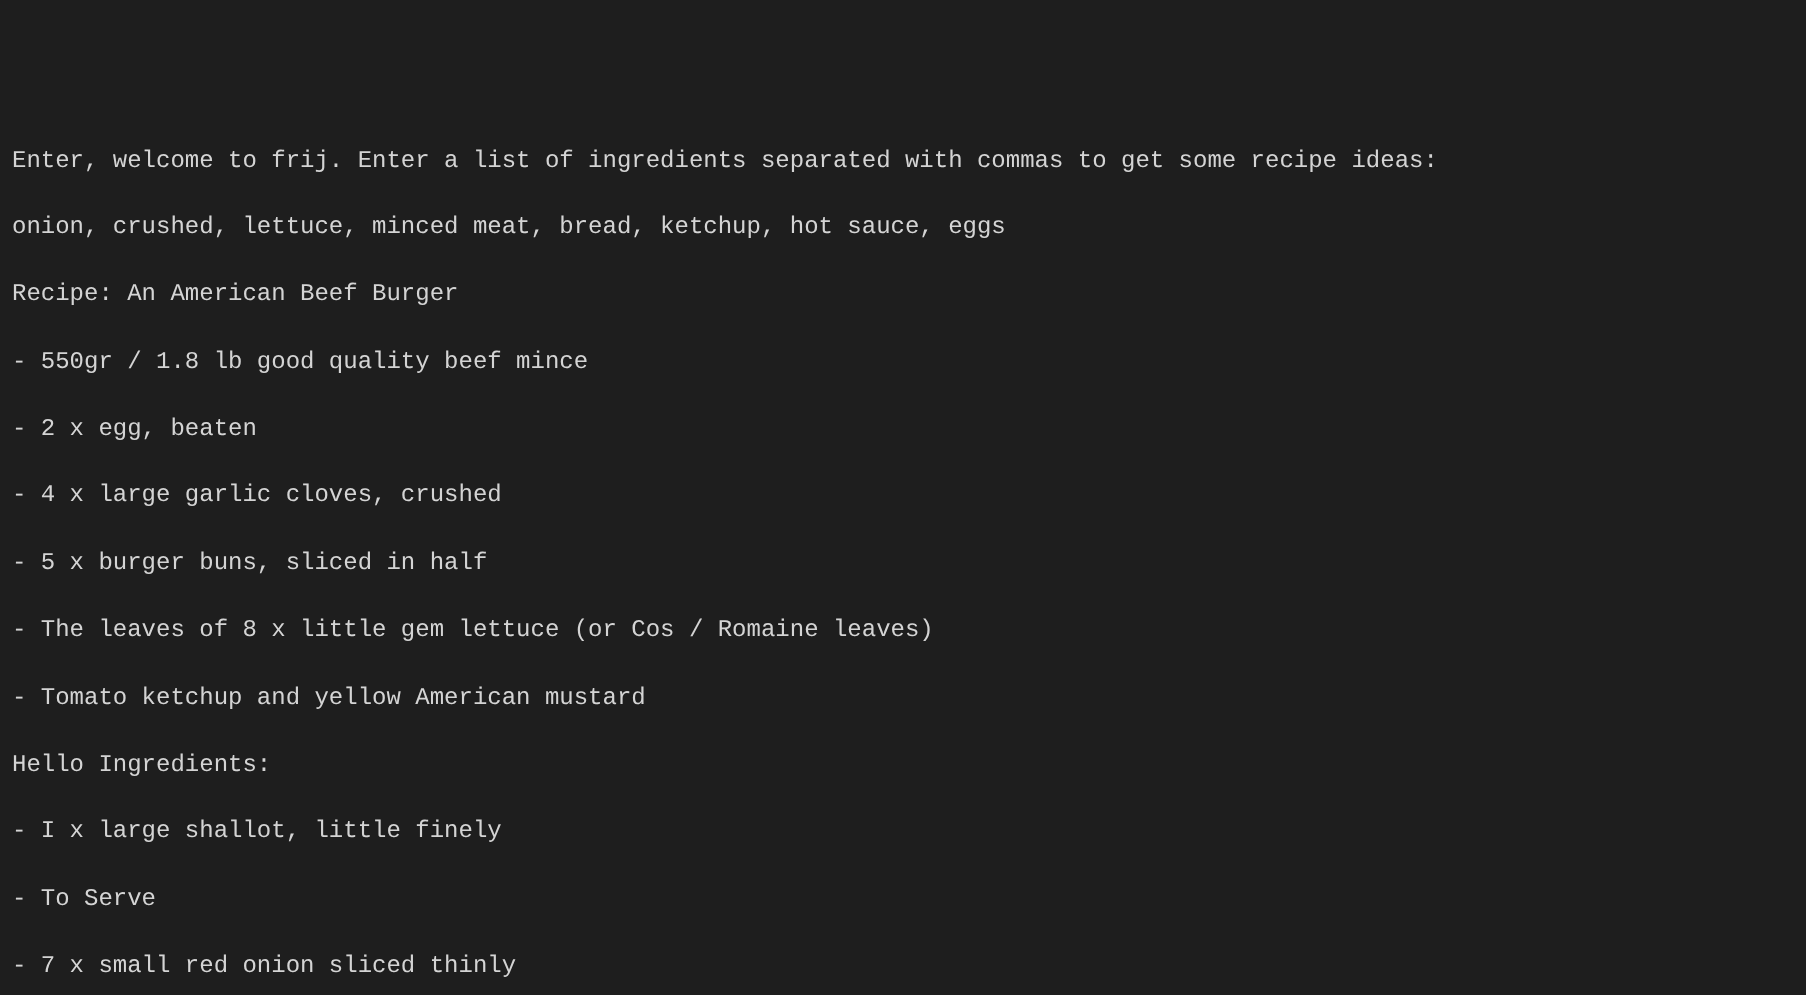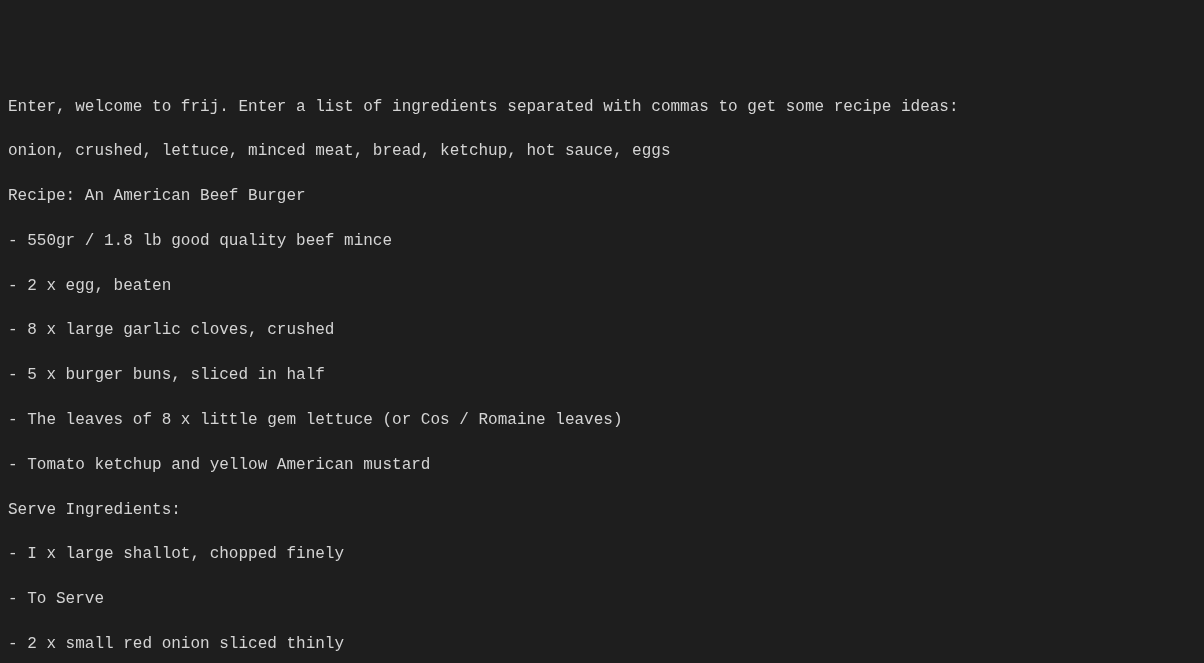--- a/index.html
+++ b/index.html
@@ -23,28 +23,28 @@
 </head>
 <body>
 
 
 
 <span class="line">Enter, welcome to frij. Enter a list of ingredients separated with commas to get some recipe ideas:</span>
 <span class="line">onion, crushed, lettuce, minced meat, bread, ketchup, hot sauce, eggs</span>
 <span class="line">Recipe: An American Beef Burger</span>
 <span class="line">- 550gr / 1.8 lb good quality beef mince</span>
 <span class="line">- 2 x egg, beaten</span>
-<span class="line">- 8 x large garlic cloves, crushed</span>
+<span class="line">- 4 x large garlic cloves, crushed</span>
 <span class="line">- 5 x burger buns, sliced in half</span>
 <span class="line">- The leaves of 8 x little gem lettuce (or Cos / Romaine leaves)</span>
 <span class="line">- Tomato ketchup and yellow American mustard</span>
-<span class="line">Serve Ingredients:</span>
-<span class="line">- I x large shallot, chopped finely</span>
+<span class="line">Hello Ingredients:</span>
+<span class="line">- I x large shallot, little finely</span>
 <span class="line">- To Serve</span>
-<span class="line">- 2 x small red onion sliced thinly</span>
+<span class="line">- 7 x small red onion sliced thinly</span>
 
 
 
 
 
 
 
 
 
 

